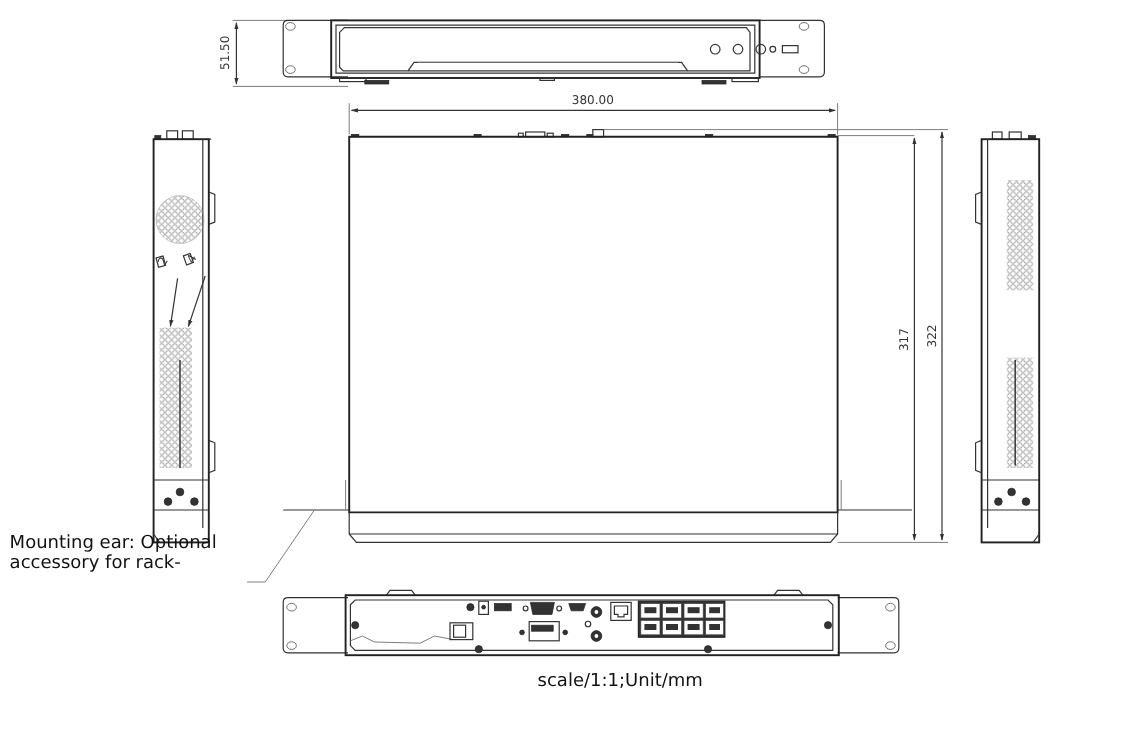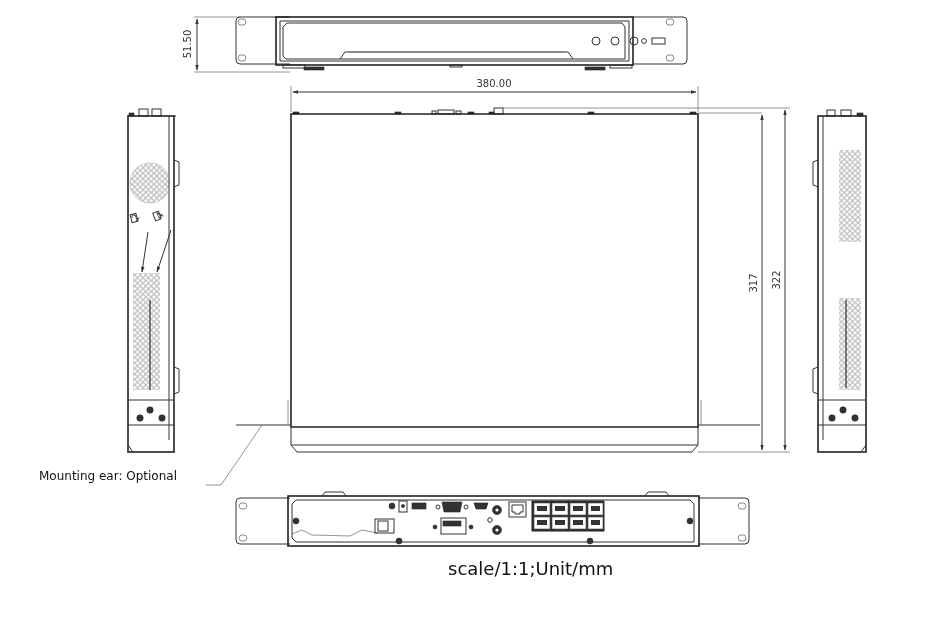--- a/index.html
+++ b/index.html
@@ -7,22 +7,22 @@
     #drawing { position: absolute; left: 0; top: 0; }
     .dim-text { font-family: "DejaVu Sans", sans-serif; font-size: 10px; fill: #333; }
     .ln { stroke: #333; fill: none; stroke-width: 1; }
     .ln2 { stroke: #222; fill: none; stroke-width: 1.6; }
     .lnl { stroke: #777; fill: none; stroke-width: 0.8; }
     .hole { stroke: #555; fill: #fff; stroke-width: 0.7; }
     .dark { fill: #333; stroke: #222; stroke-width: 0.6; }
     .label-html {
       position: absolute; font-family: "DejaVu Sans", sans-serif; color: #111;
     }
-    #mount-note { right: 740px; top: 468px; width: 200px; text-align: center; font-size: 12px; line-height: 16px; }
-    #scale-note { left: 448px; top: 558px; font-size: 18px; }
+    #mount-note { right: 740px; top: 444px; width: 200px; text-align: left; font-size: 15px; line-height: 16px; }
+    #scale-note { left: 448px; top: 558px; font-size: 15px; }
   </style>
 </head>
 <body>
 
 <svg id="drawing" width="948" height="620" viewBox="0 0 948 620" xmlns="http://www.w3.org/2000/svg">
   <defs>
     <marker id="arr" viewBox="0 0 10 10" refX="9" refY="5" markerWidth="6" markerHeight="6" orient="auto-start-reverse">
       <path d="M0,2 L10,5 L0,8 z" fill="#333"></path>
     </marker>
     <pattern id="vent" x="0" y="0" width="5.5" height="5.5" patternUnits="userSpaceOnUse">
@@ -225,15 +225,16 @@
       <rect x="537" y="520" width="10" height="5" fill="#333"></rect>
       <rect x="555" y="520" width="10" height="5" fill="#333"></rect>
       <rect x="573" y="520" width="10" height="5" fill="#333"></rect>
       <rect x="591" y="520" width="9" height="5" fill="#333"></rect>
     </g>
   </g>
 </svg>
 
 <div id="mount-note" class="label-html">
   <div>Mounting ear: Optional</div>
+  <div>accessory for rack-</div>
 </div>
 
 <div id="scale-note" class="label-html">scale/1:1;Unit/mm</div>
 
 </body></html>

